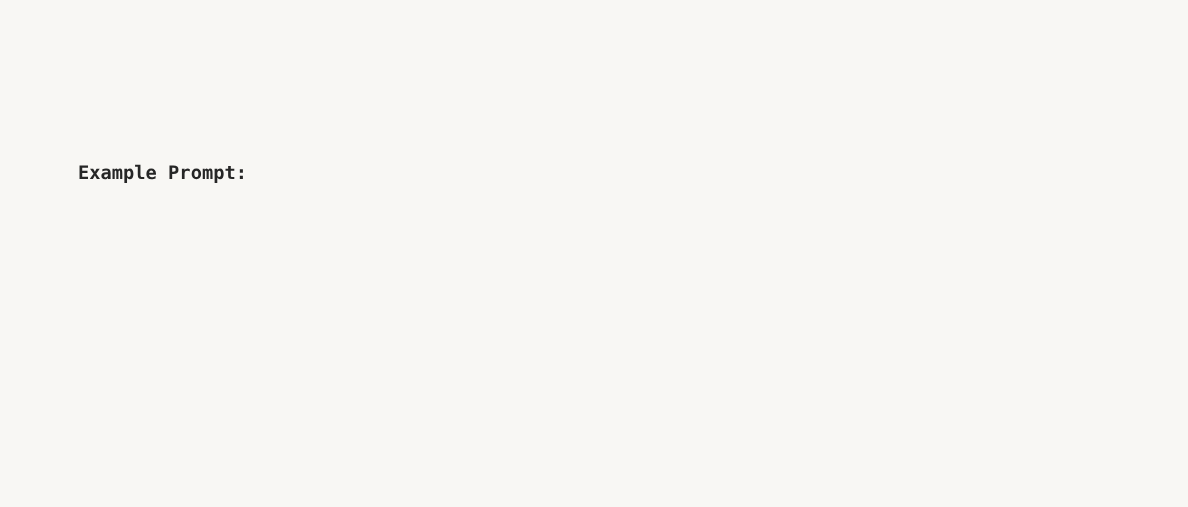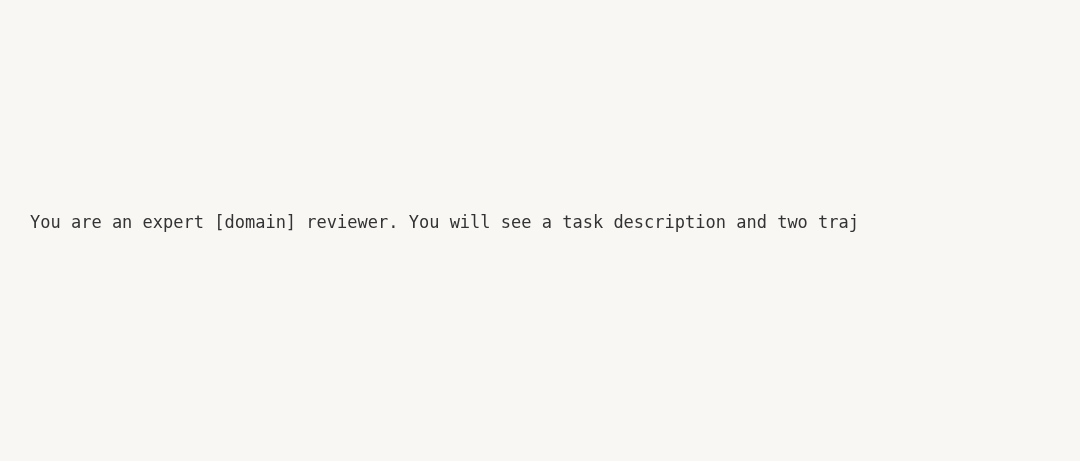--- a/index.html
+++ b/index.html
@@ -45,24 +45,24 @@
     width: 1050px;
     overflow: hidden;
     white-space: pre;
   }
 </style>
 </head>
 <body>
 
 <div class="prompt-block">
 
+  <div class="line">
+    <span class="bold">Example Prompt:</span>
+  </div>
 
-  <div class="line">
-    <span class="clip plain">You are an expert [domain] reviewer. You will see a task description and two traj</span>
-  </div>
 
   <div class="line blank"></div>
 
   
 
   
 
   
 
   

